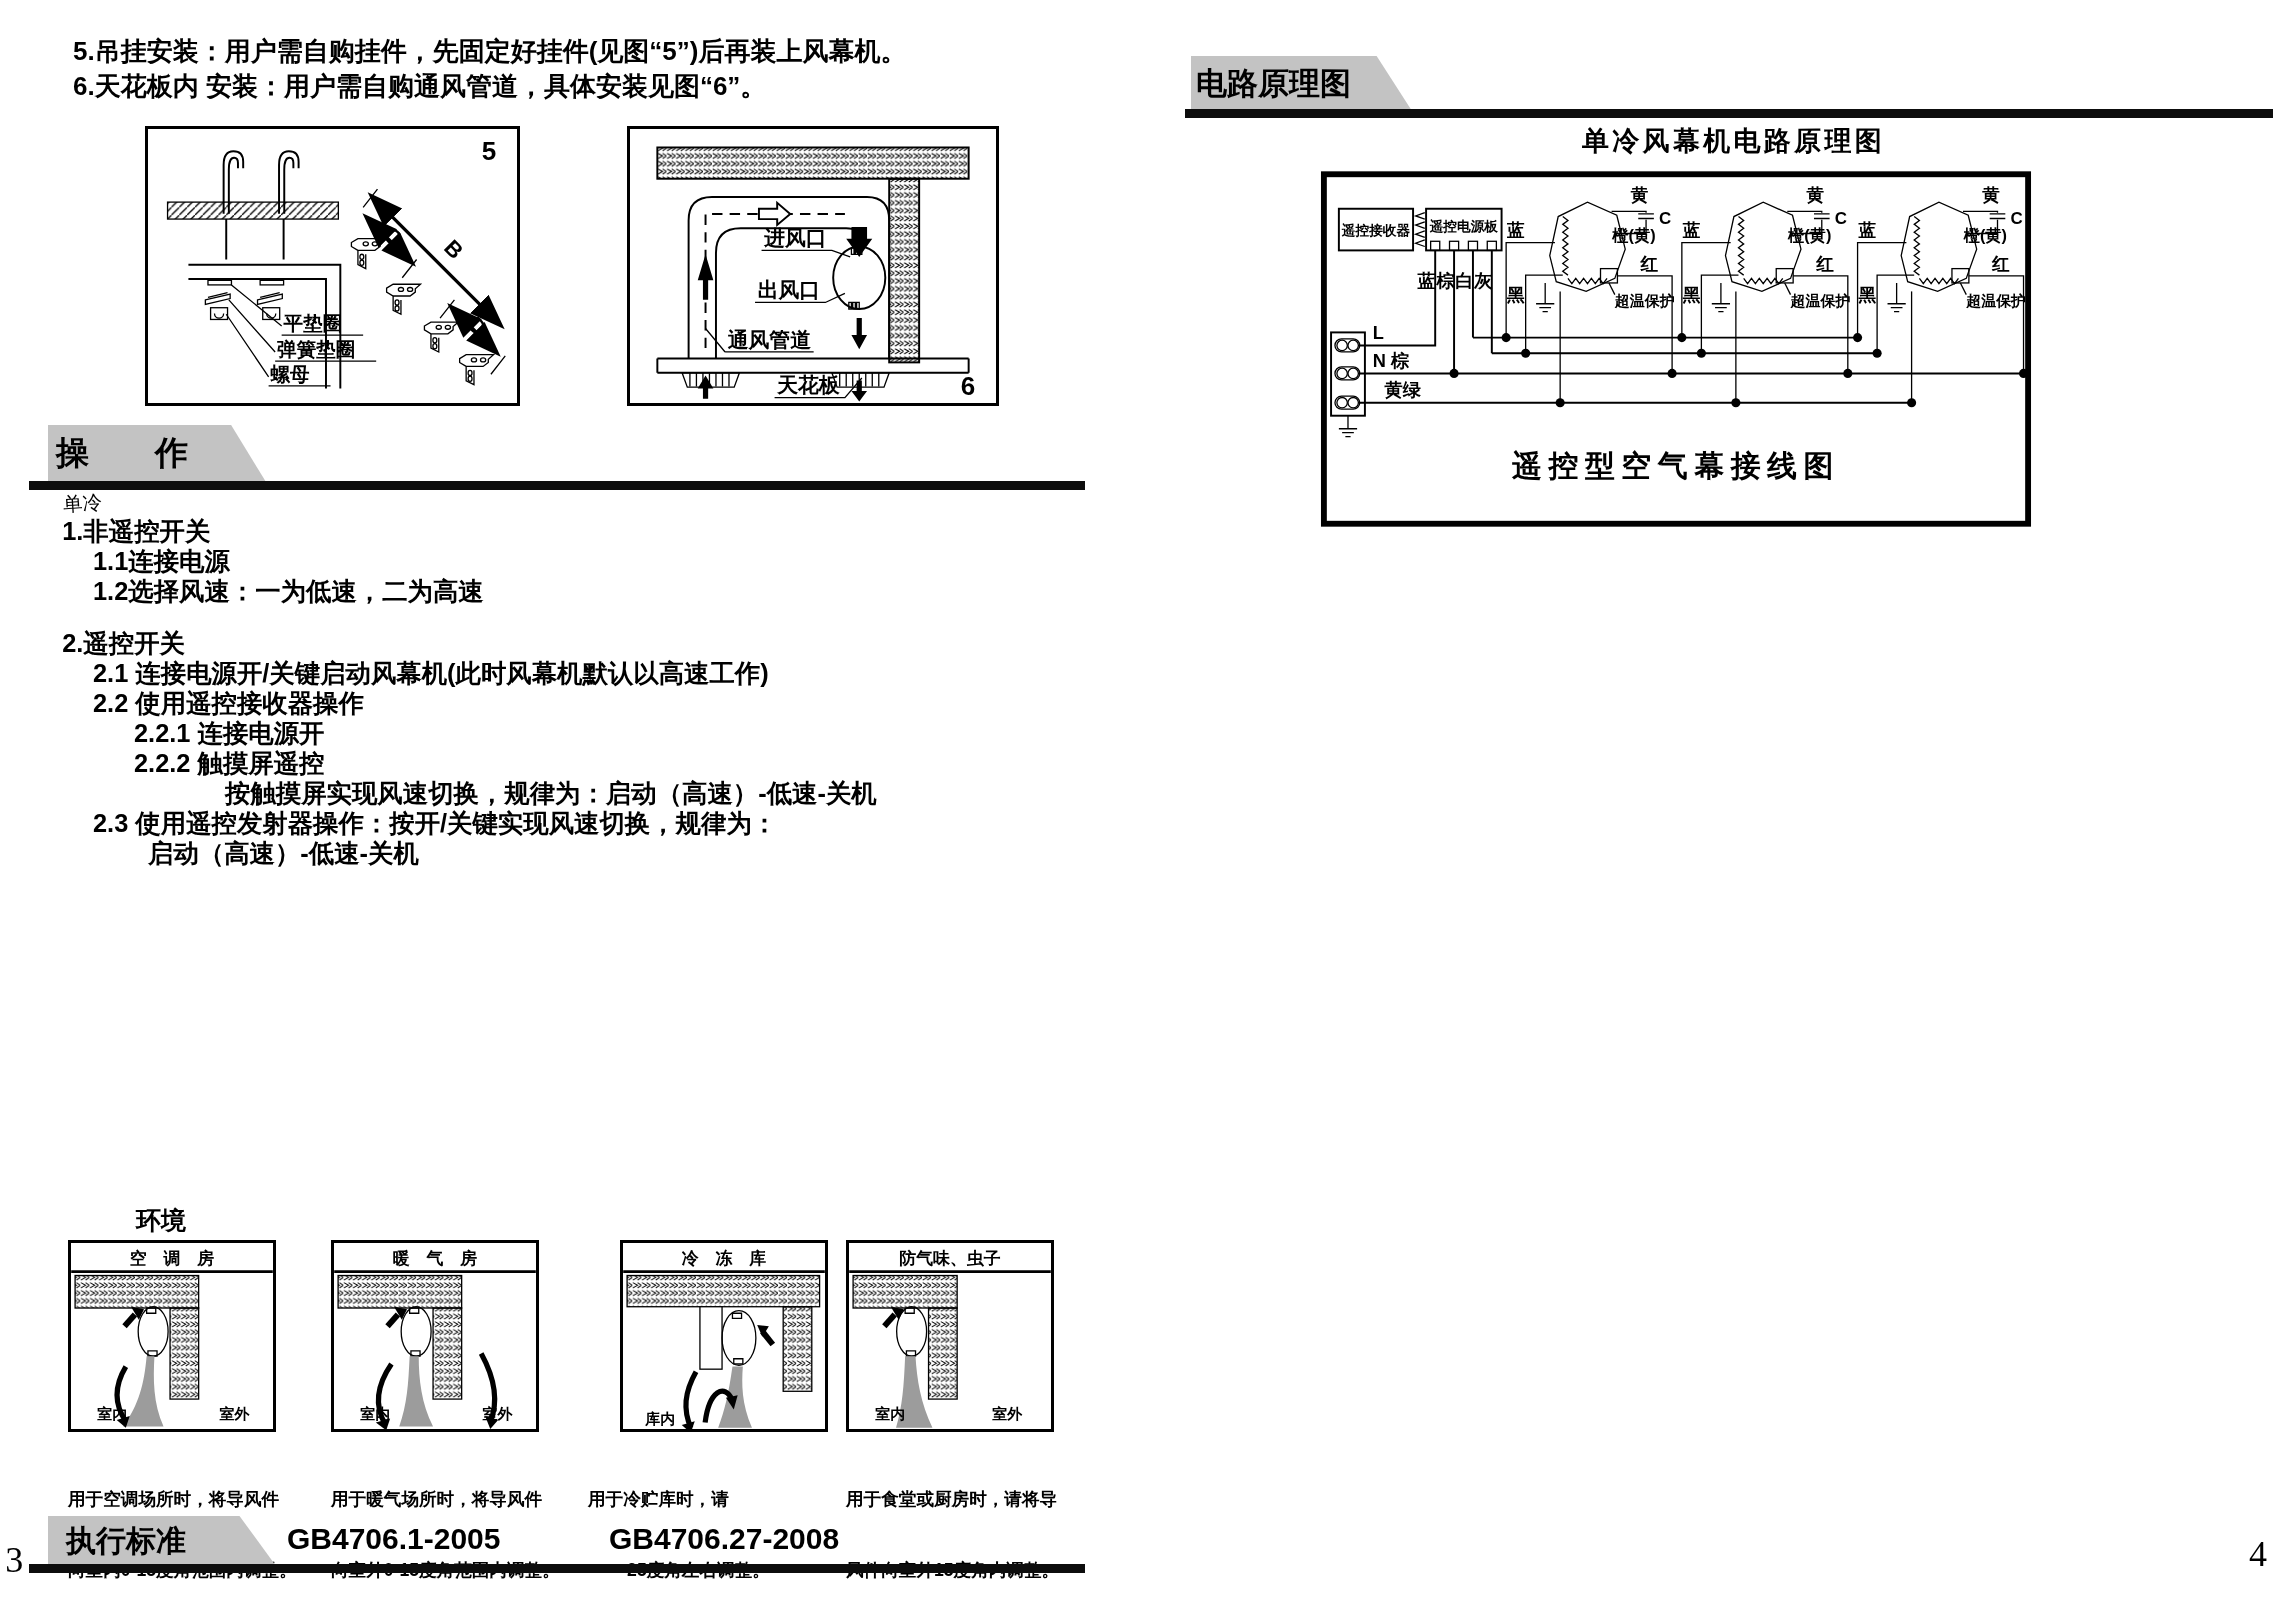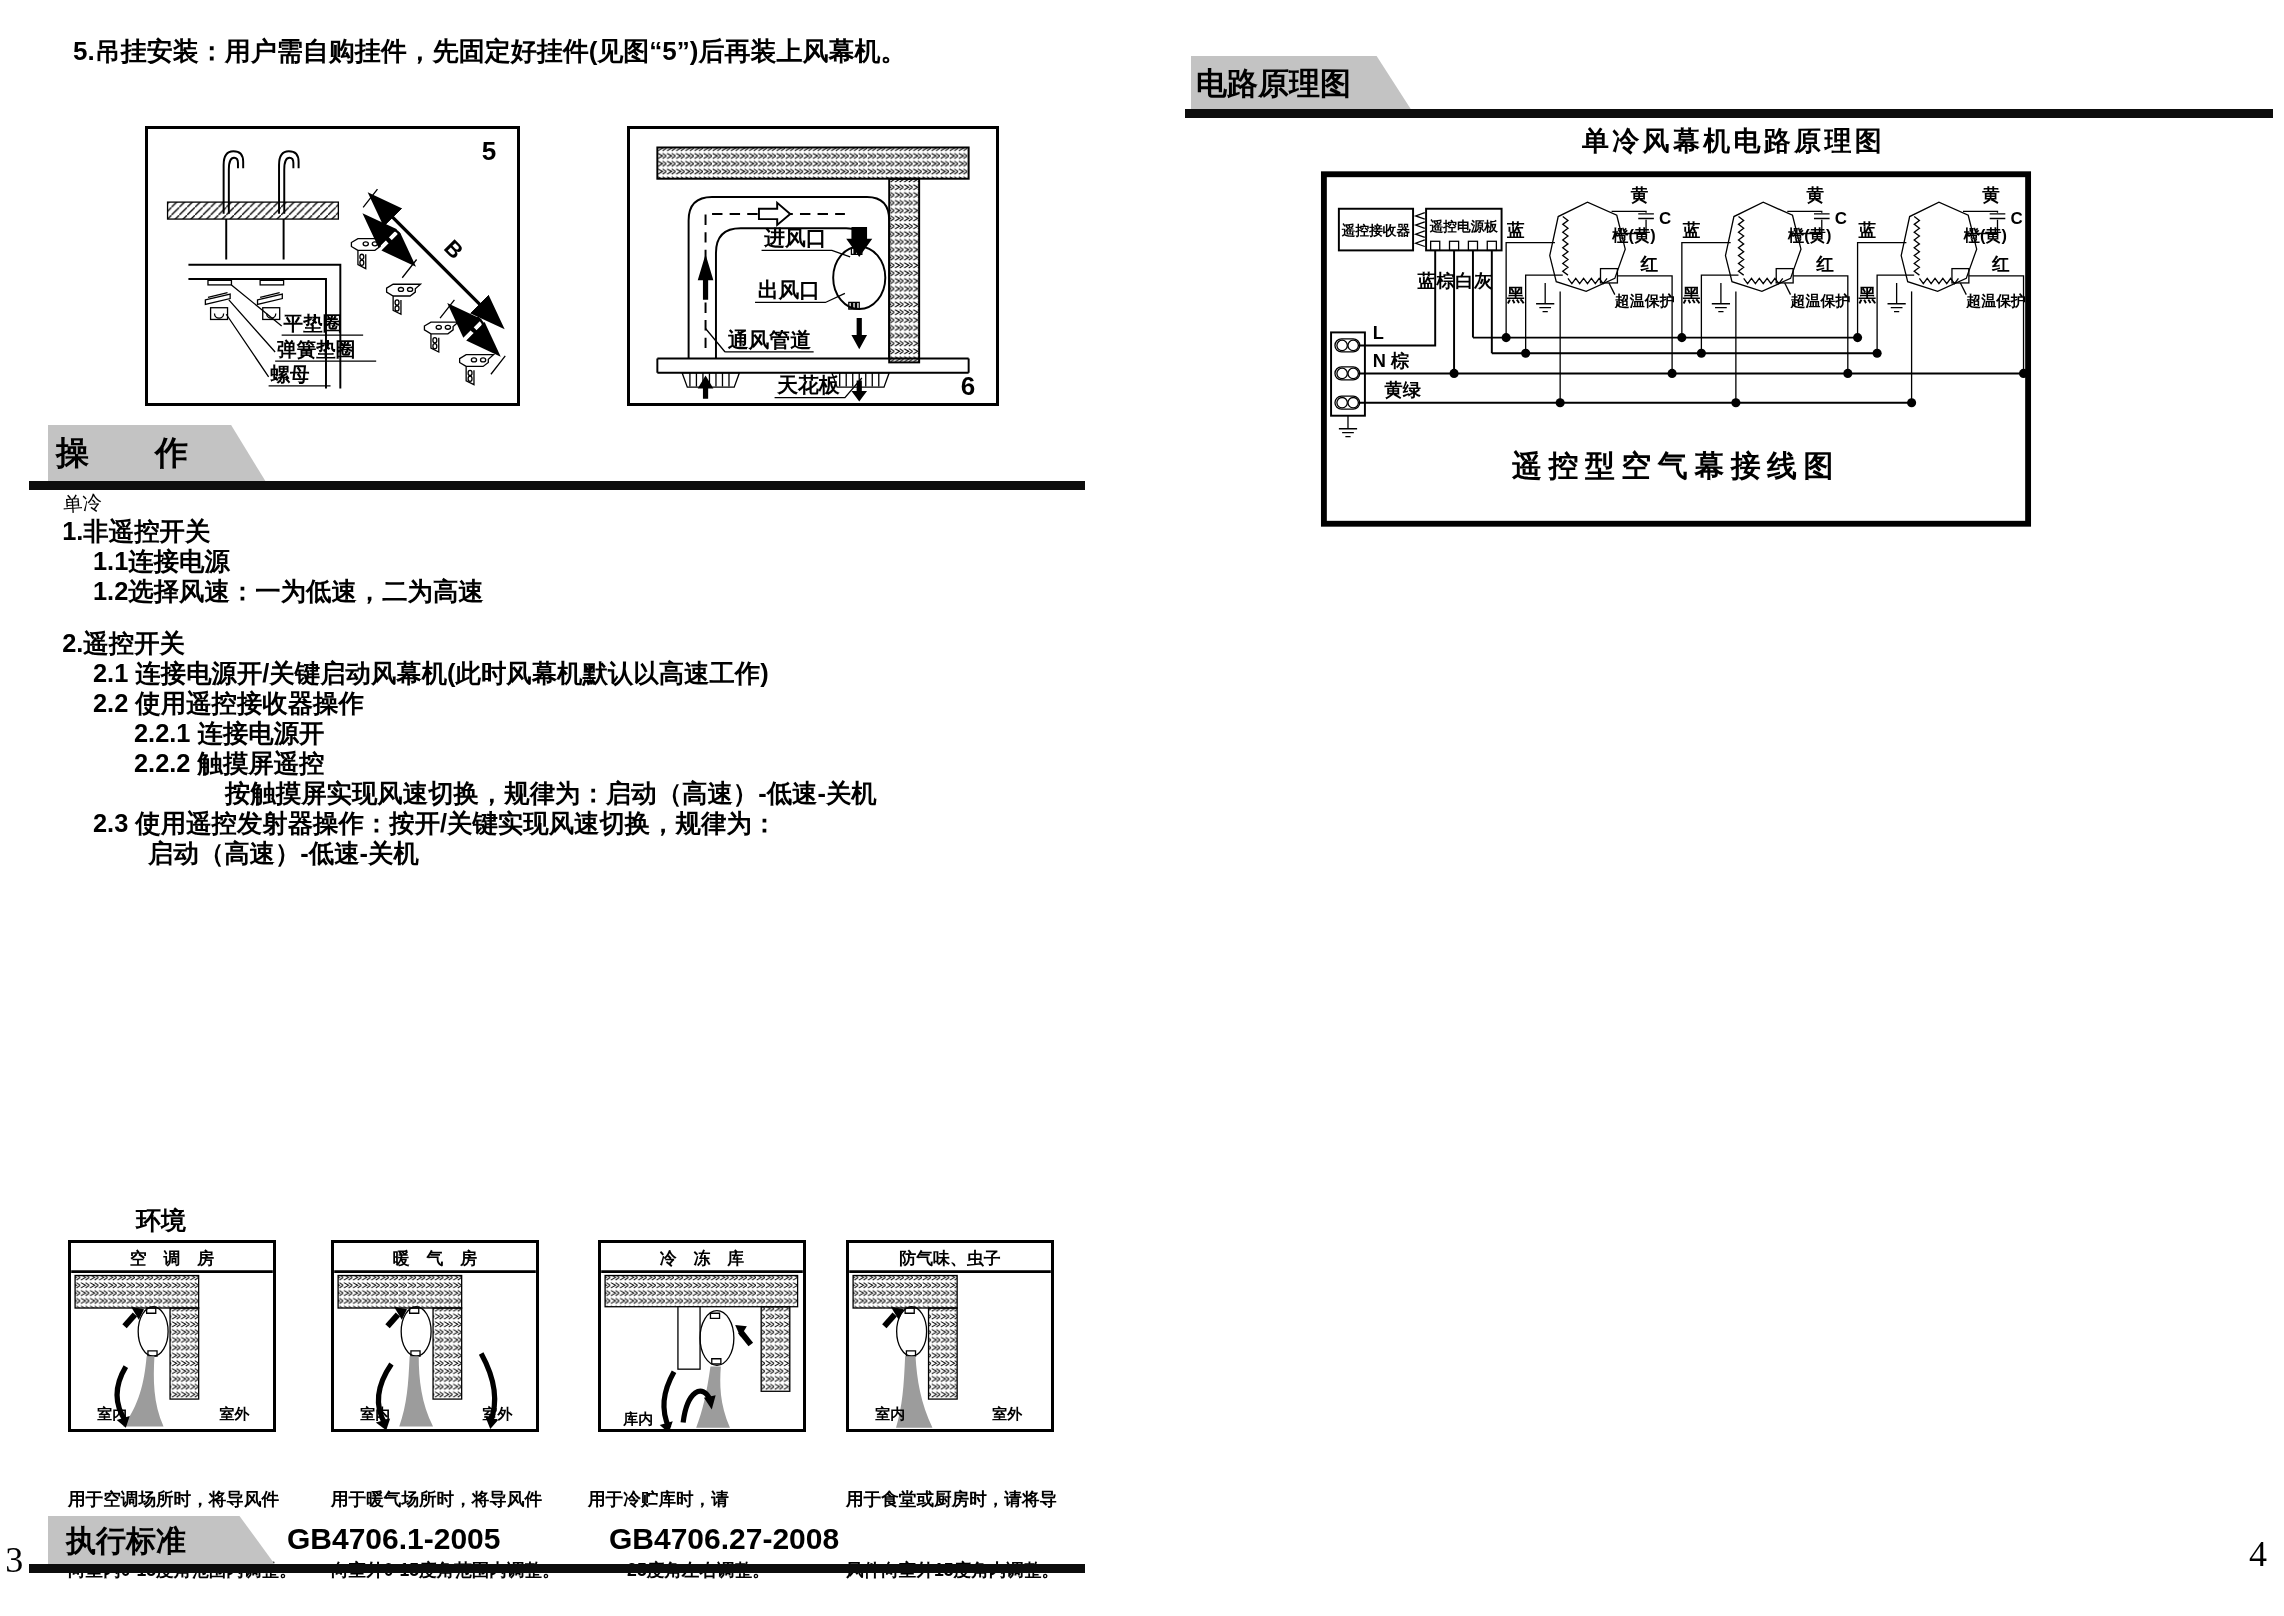--- a/index.html
+++ b/index.html
@@ -28,20 +28,21 @@
   .thk{fill:none;stroke:#000;stroke-width:5;}
   .t{font-weight:bold;fill:#000;}
   .dot{fill:#000;stroke:none;}
 </style>
 </head>
 <body>
 
 <div id="page">
 
   <div class="abs instr" style="left:73px;top:34px;">5.吊挂安装：用户需自购挂件，先固定好挂件(见图“5”)后再装上风幕机。</div>
+  <div class="abs instr" style="left:73px;top:69px;">6.天花板内 安装：用户需自购通风管道，具体安装见图“6”。</div>
 
   <div class="abs figbox" style="left:145px;top:126px;width:369px;height:274px;">
     <svg width="369" height="274" viewBox="0 0 566 420">
       <defs>
         <pattern id="d5" width="12" height="12" patternUnits="userSpaceOnUse">
           <path d="M0,12 L12,0" stroke="#000" stroke-width="2" fill="none"></path>
         </pattern>
         <marker id="ah5" markerWidth="12" markerHeight="10" refX="9" refY="4" orient="auto-start-reverse">
           <path d="M0,0 L11,4 L0,8 Z" fill="#000"></path>
         </marker>
@@ -237,21 +238,21 @@
       <polygon points="232,266 240,286 252,272" fill="#000"></polygon>
       <text x="40" y="270" class="t" style="font-size:23px;">室内</text>
       <text x="228" y="270" class="t" style="font-size:23px;">室外</text>
     </svg>
   </div>
   <div class="abs cap" style="left:331px;top:1441px;">
     <div>用于暖气场所时，将导风件</div>
     <div>向室外0-15度角范围内调整。</div>
   </div>
 
-  <div class="abs panel" style="left:598px;top:1240px;width:202px;height:186px;text-align:center;">
+  <div class="abs panel" style="left:620px;top:1240px;width:202px;height:186px;text-align:center;">
     <svg width="202" height="186" viewBox="0 0 310 286">
       <line x1="0" y1="44" x2="310" y2="44" stroke="#000" stroke-width="4"></line>
       <text x="155" y="33" class="t" text-anchor="middle" style="font-size:26px;">冷　冻　库</text>
       <rect x="6" y="50" width="296" height="48" fill="url(#zp)" stroke="#000" stroke-width="2"></rect>
       <rect x="246" y="98" width="44" height="130" fill="url(#zp)" stroke="#000" stroke-width="2"></rect>
       <rect x="118" y="98" width="34" height="96" fill="#fff" stroke="#000" stroke-width="2"></rect>
       <ellipse class="w2" cx="178" cy="146" rx="26" ry="42" fill="#fff"></ellipse>
       <path class="w2" d="M168,108 h14 v8 h-14 z" fill="#000"></path>
       <path class="w2" d="M170,178 h14 v8 h-14 z" fill="#000"></path>
       <line x1="230" y1="156" x2="214" y2="136" stroke="#000" stroke-width="9"></line>

